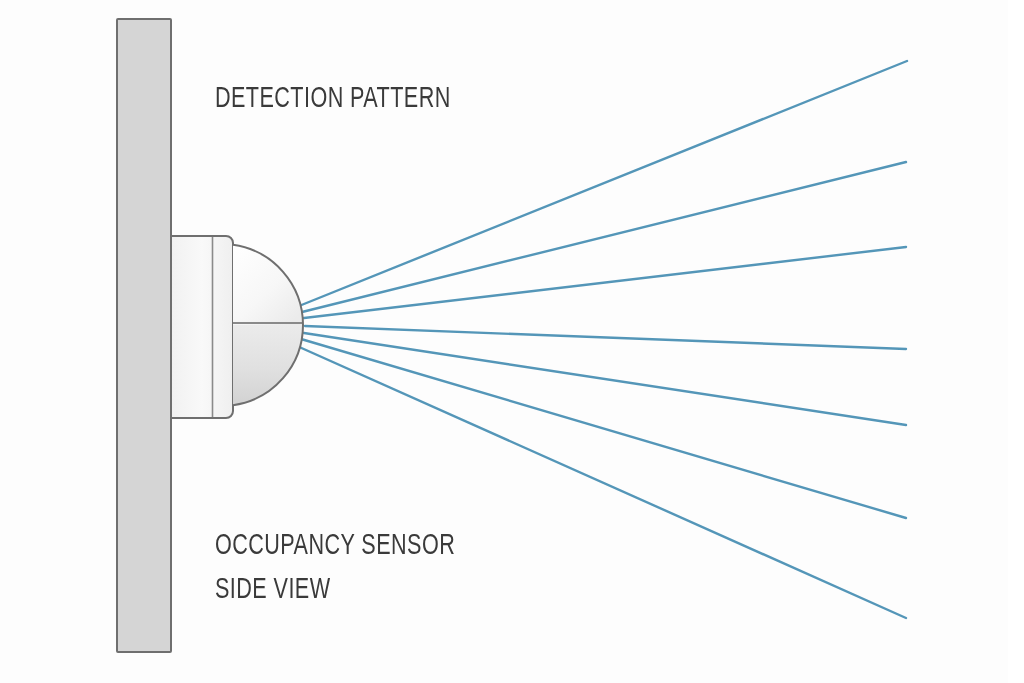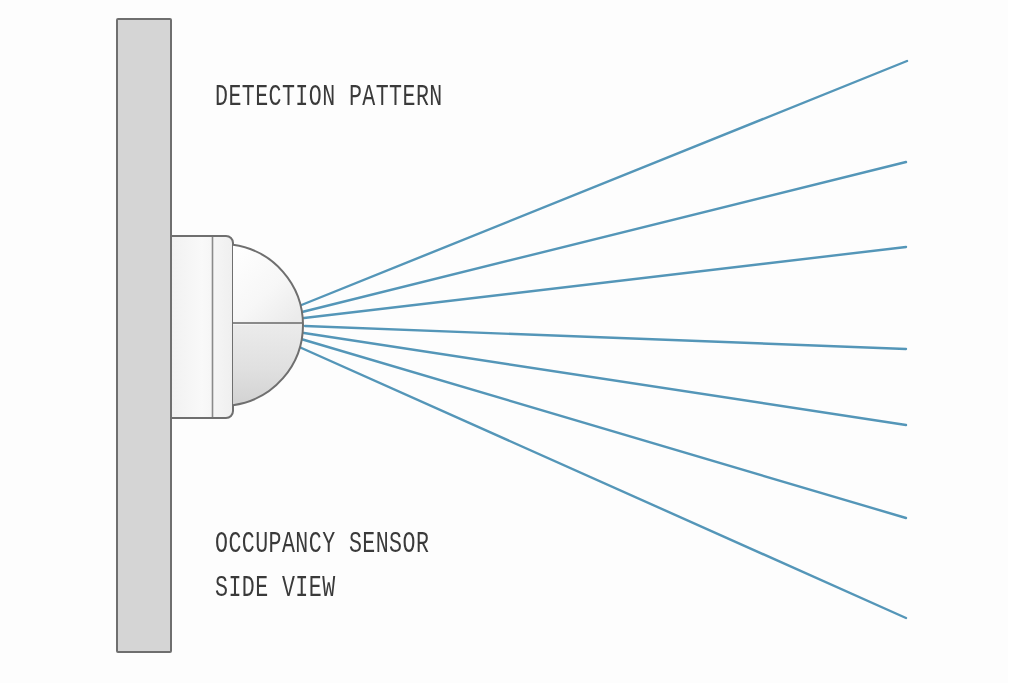--- a/index.html
+++ b/index.html
@@ -6,21 +6,21 @@
     margin: 0;
     padding: 0;
     background: #ffffff;
   }
   .canvas {
     position: relative;
     width: 1008px;
     height: 683px;
     background: var(--bg, #fdfdfd);
     overflow: hidden;
-    font-family: Liberation Mono, monospace;
+    font-family: Liberation Sans, sans-serif;
   }
   svg.diagram {
     position: absolute;
     left: 0;
     top: 0;
   }
   .label {
     position: absolute;
     color: var(--text, #3a3a3a);
     font-size: 30px;

